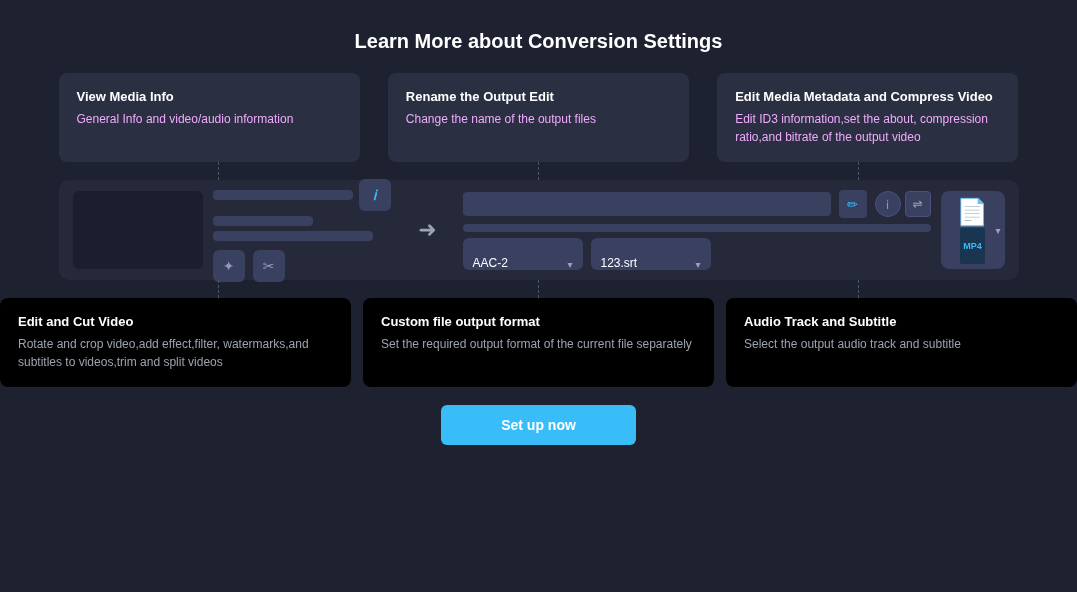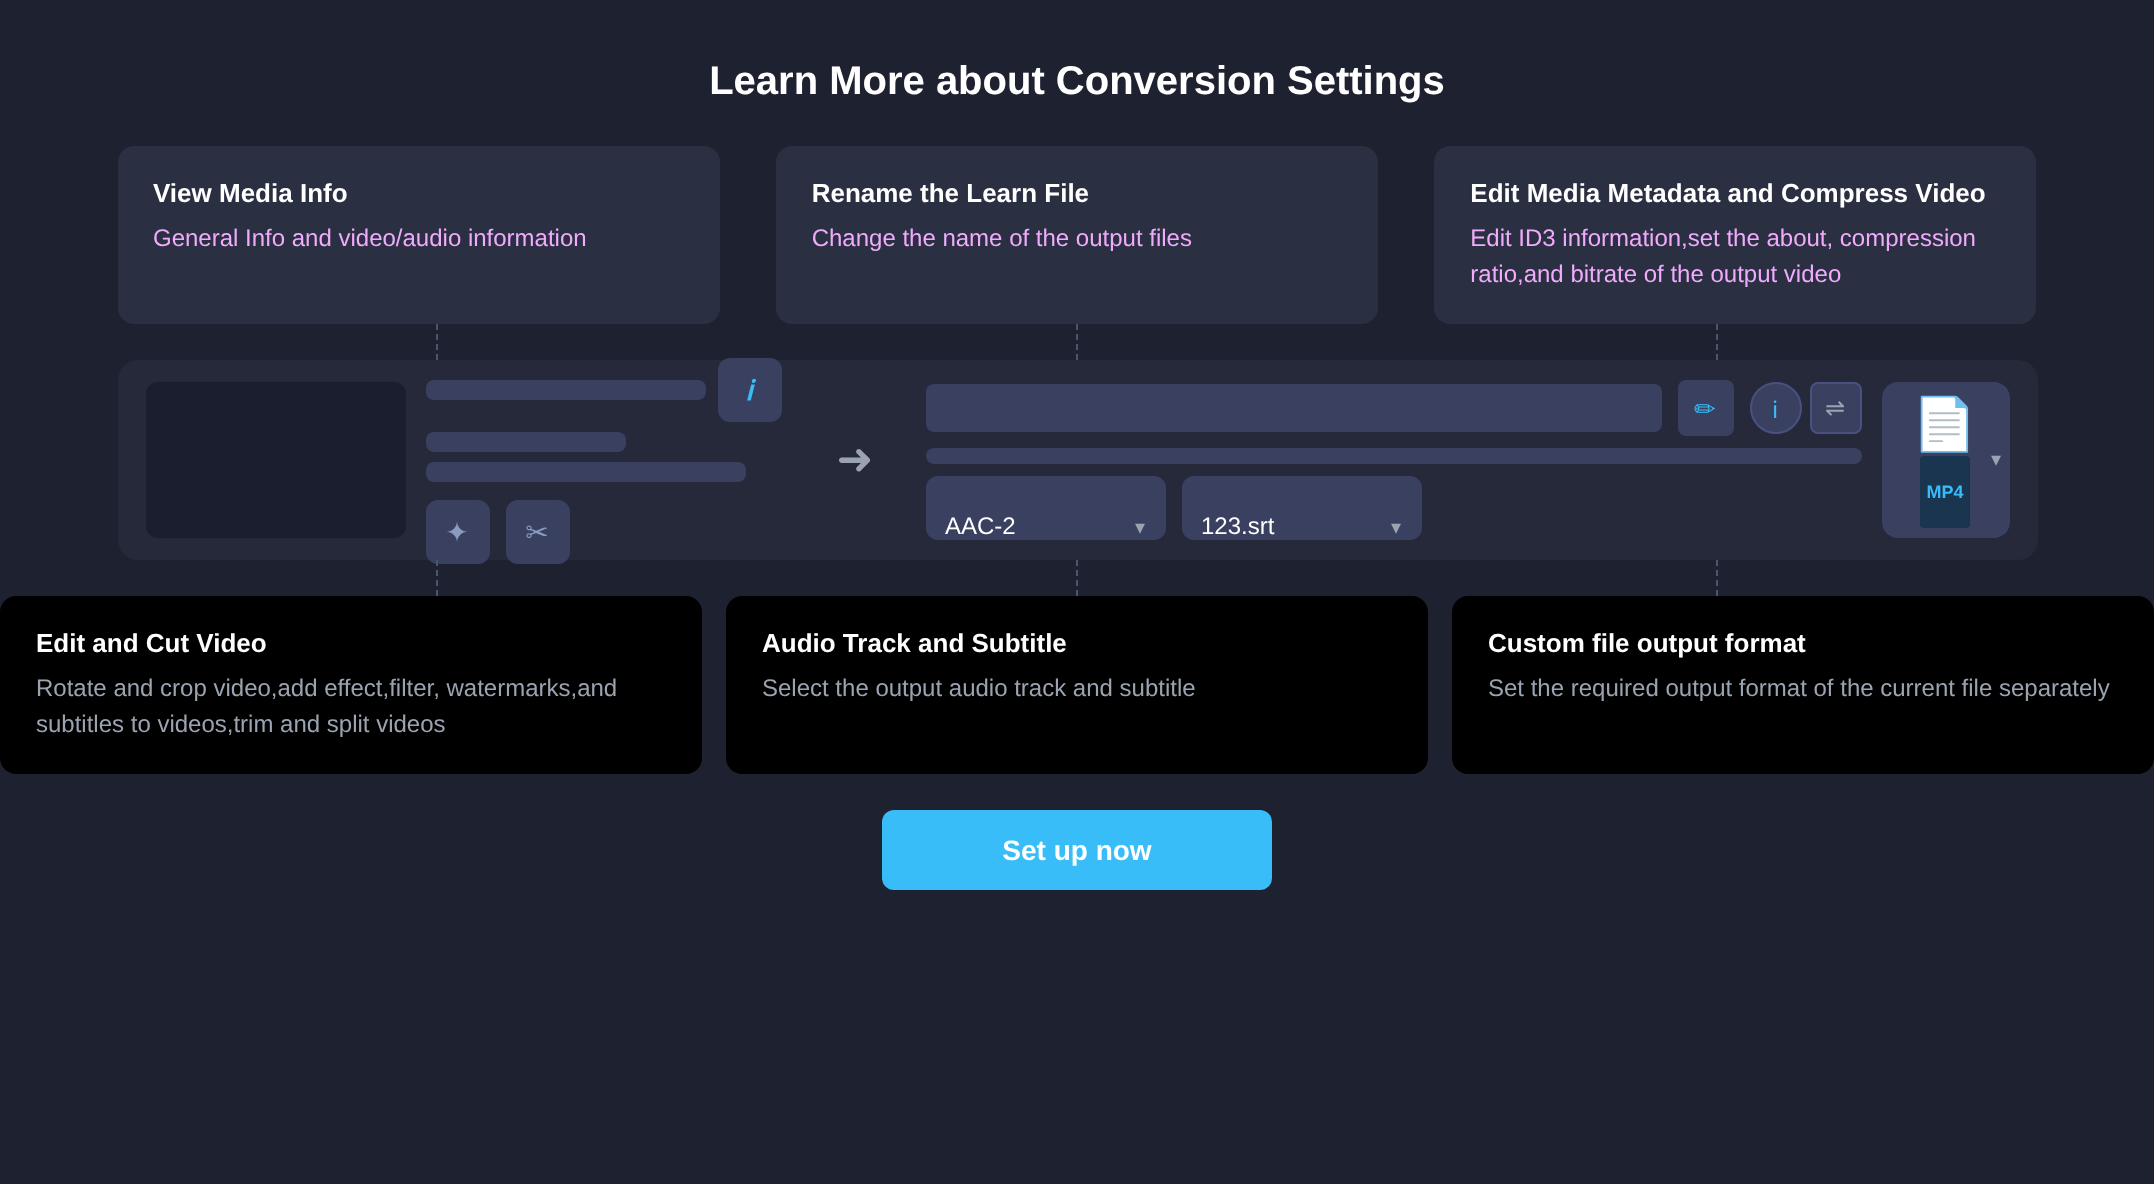--- a/index.html
+++ b/index.html
@@ -321,21 +321,21 @@
 <div class="layout">
 
   <h1 class="page-title">Learn More about Conversion Settings</h1>
 
   <div class="top-cards">
     <div class="info-card">
       <h3>View Media Info</h3>
       <p>General Info and video/audio information</p>
     </div>
     <div class="info-card">
-      <h3>Rename the Learn File</h3>
+      <h3>Rename the Output Edit</h3>
       <p>Change the name of the output files</p>
     </div>
     <div class="info-card">
       <h3>Edit Media Metadata and Compress Video</h3>
       <p>Edit ID3 information,set the about, compression ratio,and bitrate of the output video</p>
     </div>
   </div>
 
   <div class="connectors-container">
     <div class="connector-third">
@@ -423,24 +423,24 @@
       <div class="dashed-v"></div>
     </div>
   </div>
 
   <div class="bottom-cards">
     <div class="bottom-card">
       <h3>Edit and Cut Video</h3>
       <p>Rotate and crop video,add effect,filter, watermarks,and subtitles to videos,trim and split videos</p>
     </div>
     <div class="bottom-card">
+      <h3>Custom file output format</h3>
+      <p>Set the required output format of the current file separately</p>
+    </div>
+    <div class="bottom-card">
       <h3>Audio Track and Subtitle</h3>
       <p>Select the output audio track and subtitle</p>
     </div>
-    <div class="bottom-card">
-      <h3>Custom file output format</h3>
-      <p>Set the required output format of the current file separately</p>
-    </div>
   </div>
 
   <button class="setup-btn">Set up now</button>
 
 </div>
 
 </body></html>

